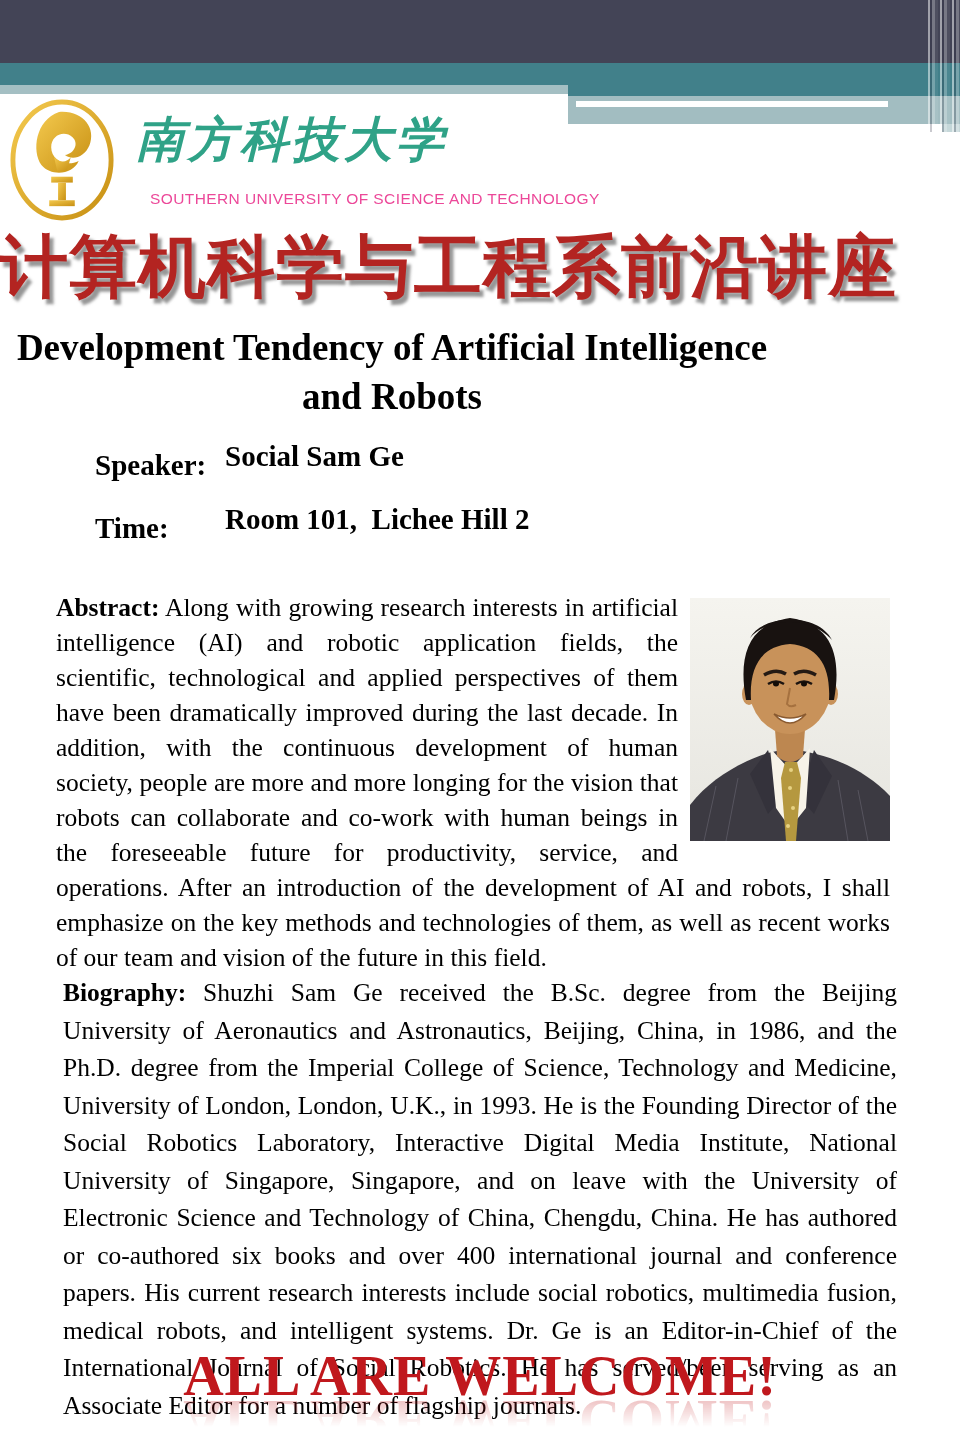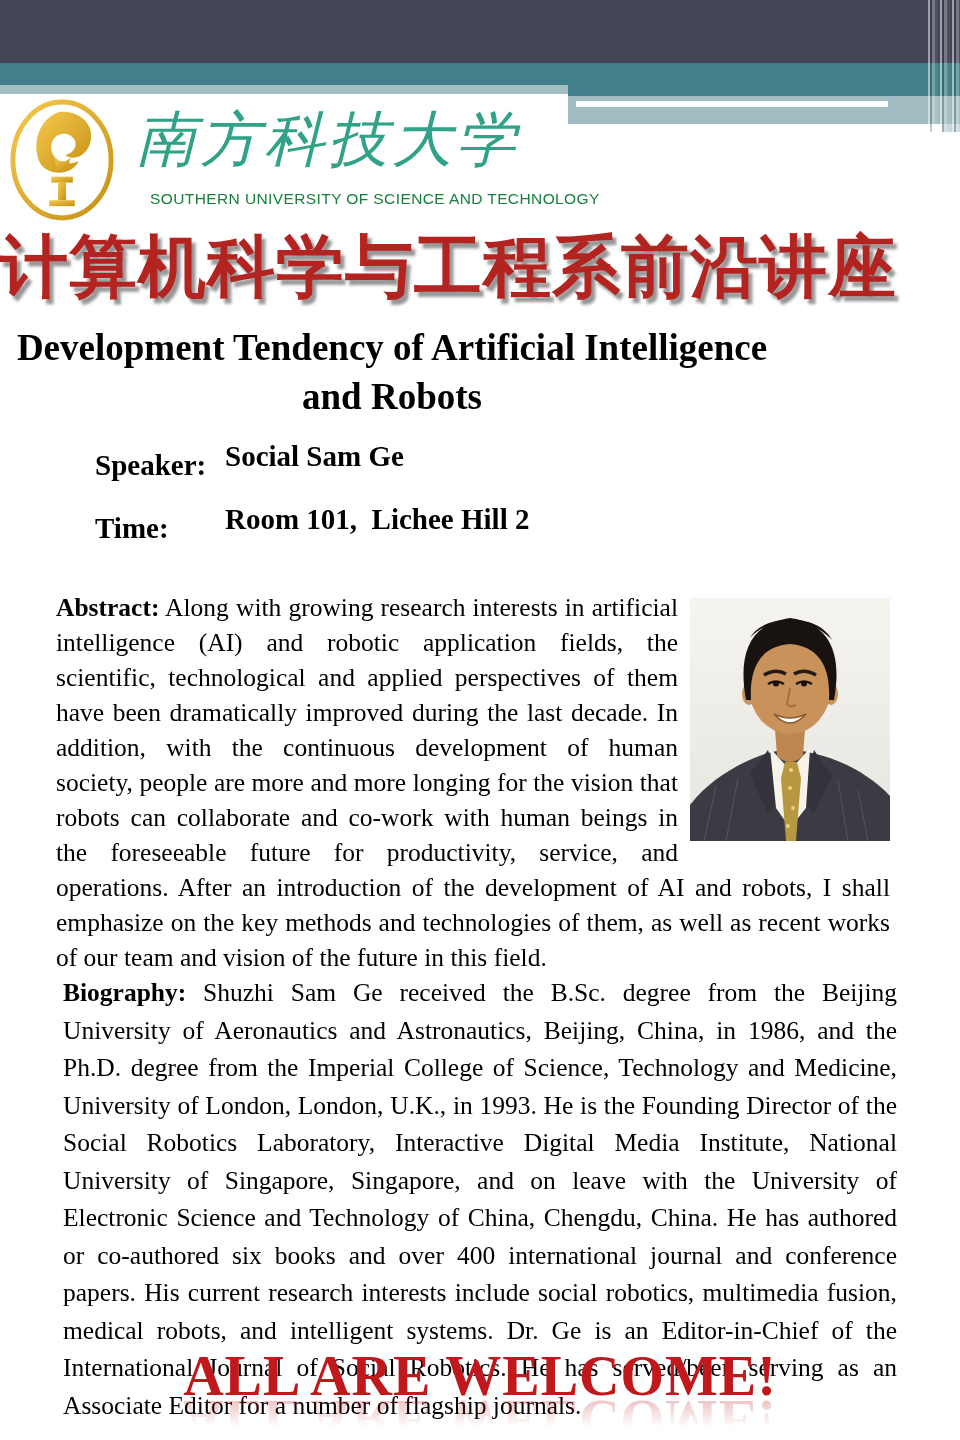--- a/index.html
+++ b/index.html
@@ -17,24 +17,24 @@
   .band-light-tail{left:942px;top:124px;width:18px;height:8px;background:#c3d6d8;}
   .edge-stripes{left:926px;top:0;width:34px;height:132px;
      background:repeating-linear-gradient(90deg,
         rgba(255,255,255,0) 0 2px, rgba(255,255,255,0.5) 2px 4px,
         rgba(40,40,60,0.25) 4px 6px, rgba(255,255,255,0.28) 6px 9px,
         rgba(255,255,255,0.06) 9px 12px);}
 
   
   .logo{left:8px;top:97px;width:108px;height:126px;}
   .univ-cn{left:136px;top:100px;width:420px;font-family:"DejaVu Sans",sans-serif;
-     font-size:60px;line-height:78px;font-weight:normal;font-style:italic;
+     font-size:48px;line-height:78px;font-weight:bold;font-style:italic;
      color:#2fa287;letter-spacing:4px;white-space:nowrap;}
   .univ-en{left:150px;top:190px;font-family:"Liberation Sans","DejaVu Sans",sans-serif;
-     font-size:15.5px;color:#15803d;letter-spacing:0.4px;white-space:nowrap;}
+     font-size:15.5px;color:#ec4899;letter-spacing:0.4px;white-space:nowrap;}
 
   
   .series-title{left:0;top:226px;width:960px;text-align:left;
      font-family:"DejaVu Sans",sans-serif;font-weight:900;font-size:68px;line-height:82px;
      color:#b32421;letter-spacing:1px;white-space:nowrap;
      text-shadow:4px 5px 3px rgba(115,115,115,0.75);}
   .talk-title{left:0;top:323px;width:784px;text-align:center;
      font-size:37px;font-weight:bold;line-height:49px;color:#000;}
 
   

